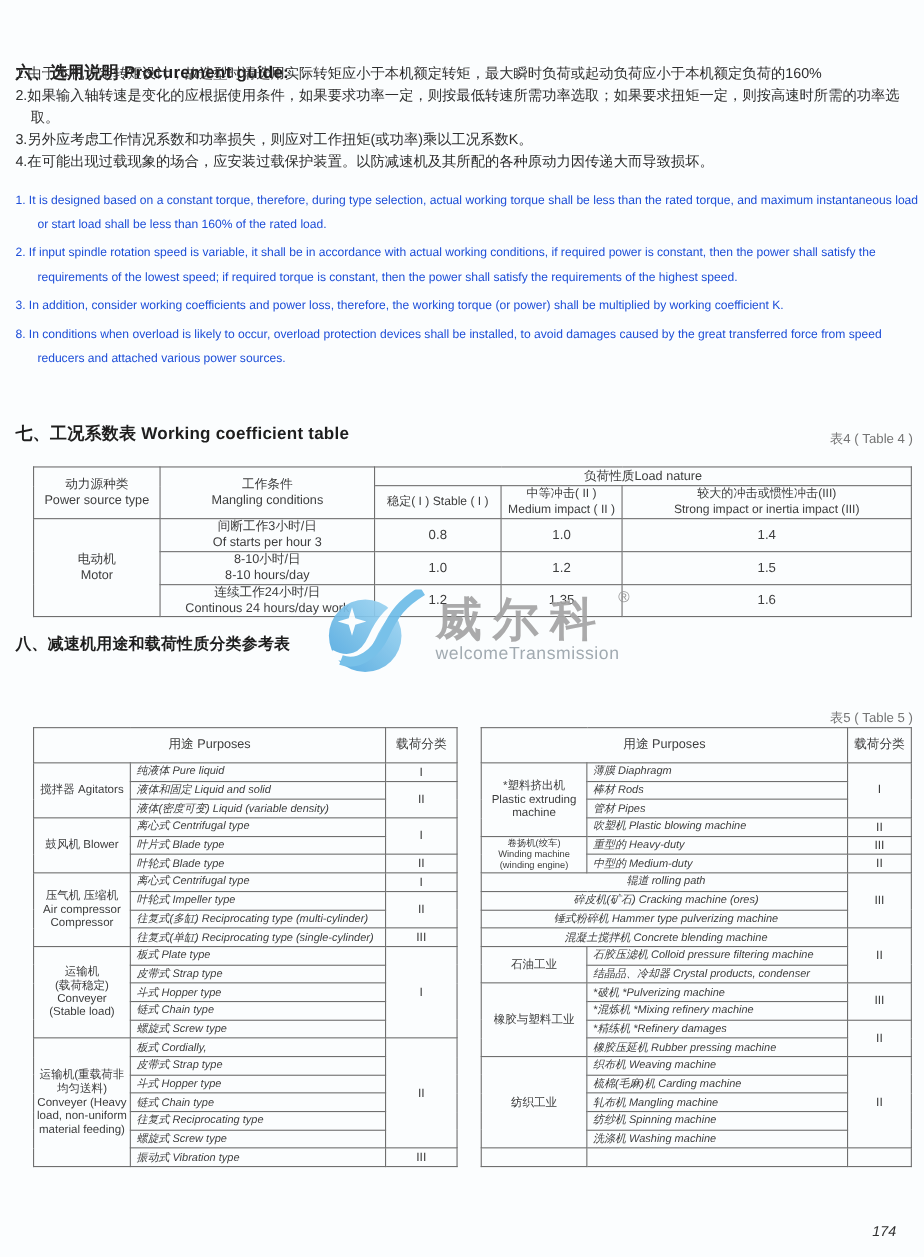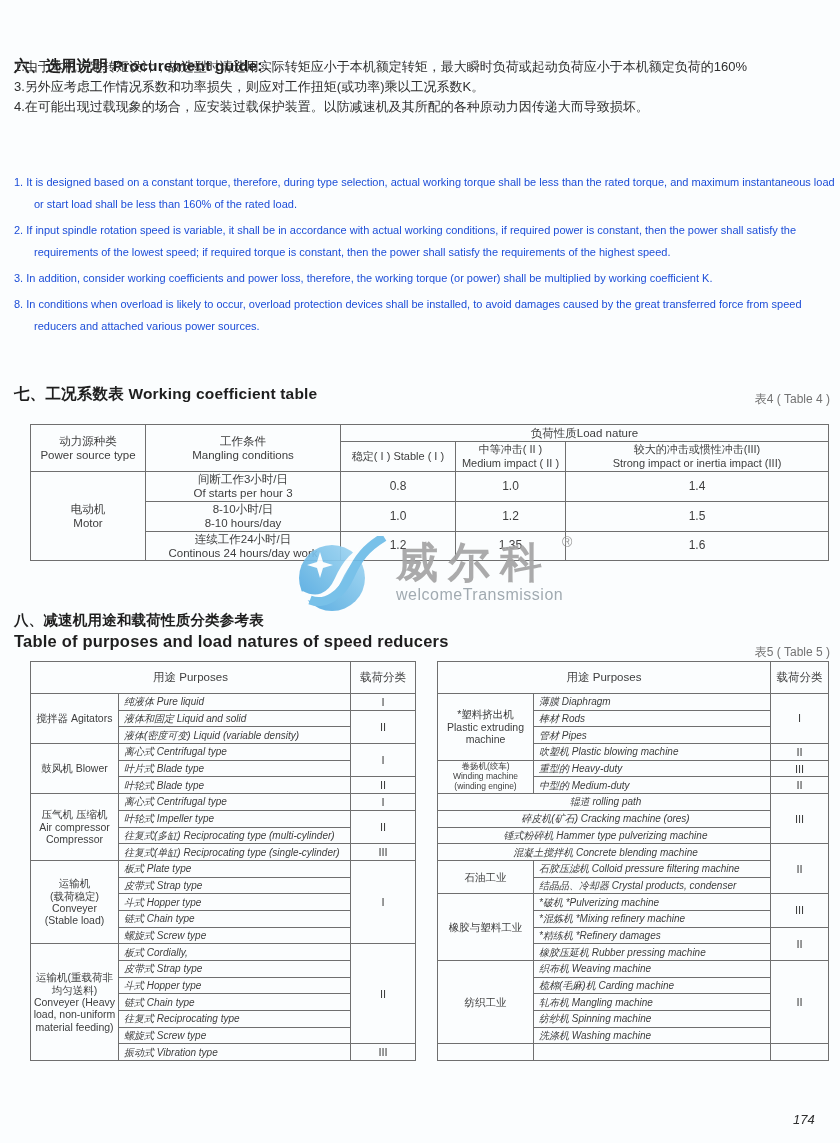--- a/index.html
+++ b/index.html
@@ -44,20 +44,21 @@
 </style>
 </head>
 <body>
 
 <div id="page">
 
   <div class="abs sec-title" style="left:14px;top:26px;margin-top:30px;">六、选用说明  Procurement guide:</div>
 
   <div class="abs" id="cn-list">
     <div class="cn-item">1.由于本机为定转矩设计，故选型时请选用实际转矩应小于本机额定转矩，最大瞬时负荷或起动负荷应小于本机额定负荷的160%</div>
+    <div class="cn-item">2.如果输入轴转速是变化的应根据使用条件，如果要求功率一定，则按最低转速所需功率选取；如果要求扭矩一定，则按高速时所需的功率选取。</div>
     <div class="cn-item">3.另外应考虑工作情况系数和功率损失，则应对工作扭矩(或功率)乘以工况系数K。</div>
     <div class="cn-item">4.在可能出现过载现象的场合，应安装过载保护装置。以防减速机及其所配的各种原动力因传递大而导致损坏。</div>
   </div>
 
   <div class="abs" id="en-list">
     <div class="en-item">1. It is designed based on a constant torque, therefore, during type selection, actual working torque shall be less than the rated  torque, and maximum instantaneous load or start load shall be less than 160% of the rated load.</div>
     <div class="en-item">2. If input spindle rotation speed is variable, it shall be in accordance with actual working conditions, if required power is constant, then the power shall satisfy the requirements of the lowest speed; if required torque is constant, then the power shall satisfy the requirements of the highest speed.</div>
     <div class="en-item">3. In addition, consider working coefficients and power loss, therefore, the working torque (or power) shall be multiplied by working coefficient K.</div>
     <div class="en-item">8. In conditions when overload is likely to occur, overload protection devices shall be installed, to avoid damages caused by the great transferred force from speed reducers and attached various power sources.</div>
   </div>
@@ -107,22 +108,21 @@
       <tr style="height:28px">
         <td>连续工作24小时/日
 Continous 24 hours/day work</td>
         <td class="val">1.2</td>
         <td class="val">1.35</td>
         <td class="val">1.6</td>
       </tr>
     </tbody>
   </table>
 
-  <div class="abs sec-title" style="left:14px;top:611px;font-size:14.5px;">八、减速机用途和载荷性质分类参考表</div>
-  <div class="abs sec-title" style="left:14px;top:632px;font-size:16.5px;">Table of purposes and load natures of speed reducers</div>
+  <div class="abs sec-title" style="left:14px;top:576px;font-size:14.5px;">八、减速机用途和载荷性质分类参考表</div>
   <div class="abs tbl-label" style="right:10px;top:644px;">表5 ( Table 5 )</div>
 
   <table class="abs t5" style="left:30px;top:661px;width:385px;">
     <colgroup>
         <col style="width:88px">
         <col style="width:232px">
         <col style="width:65px">
       </colgroup>
     <tbody>
       <tr class="hd">

